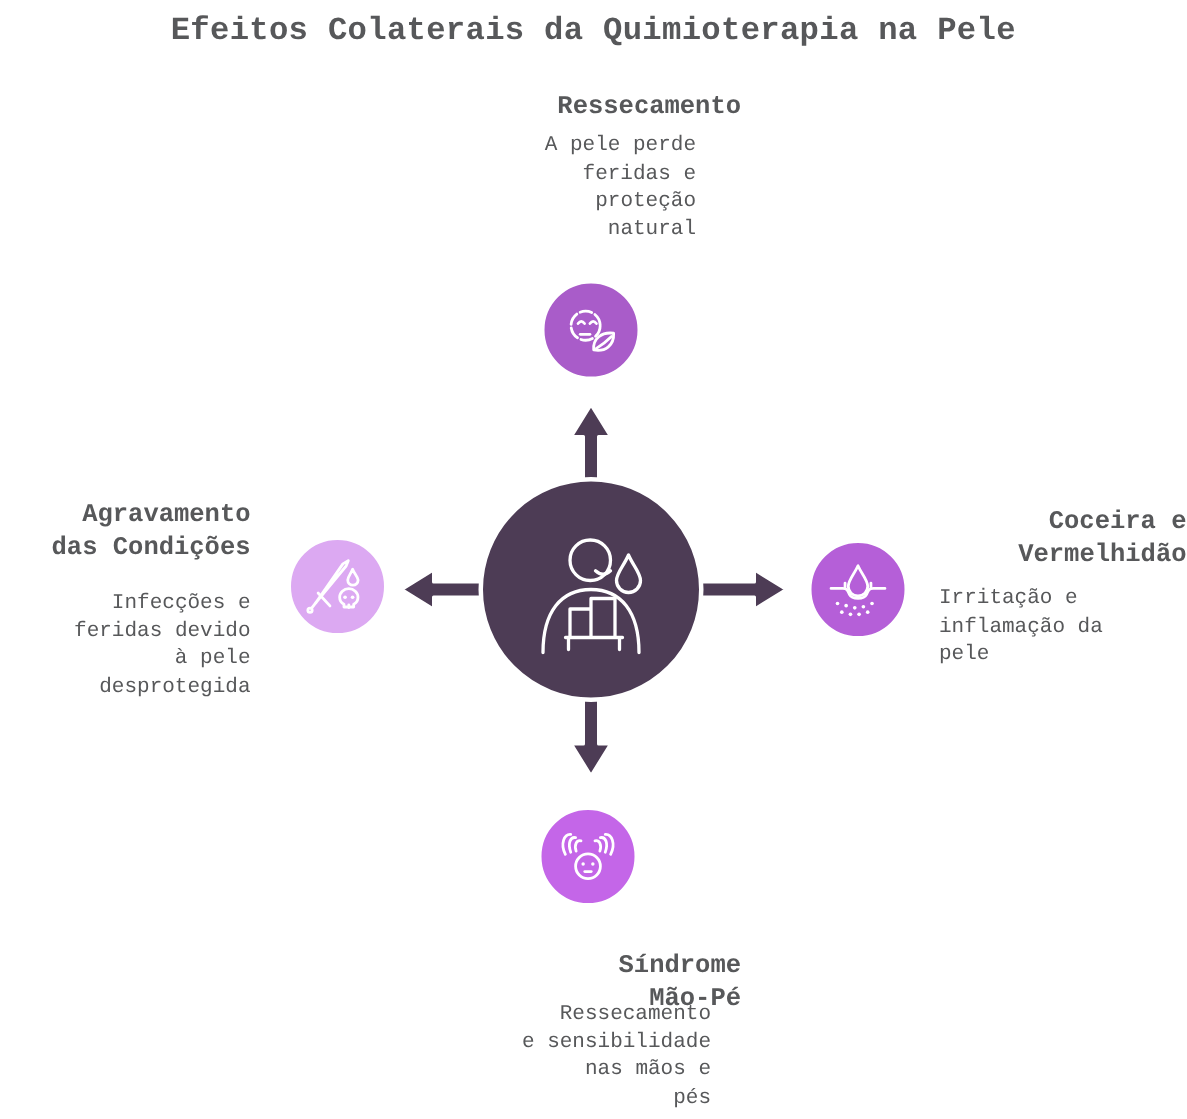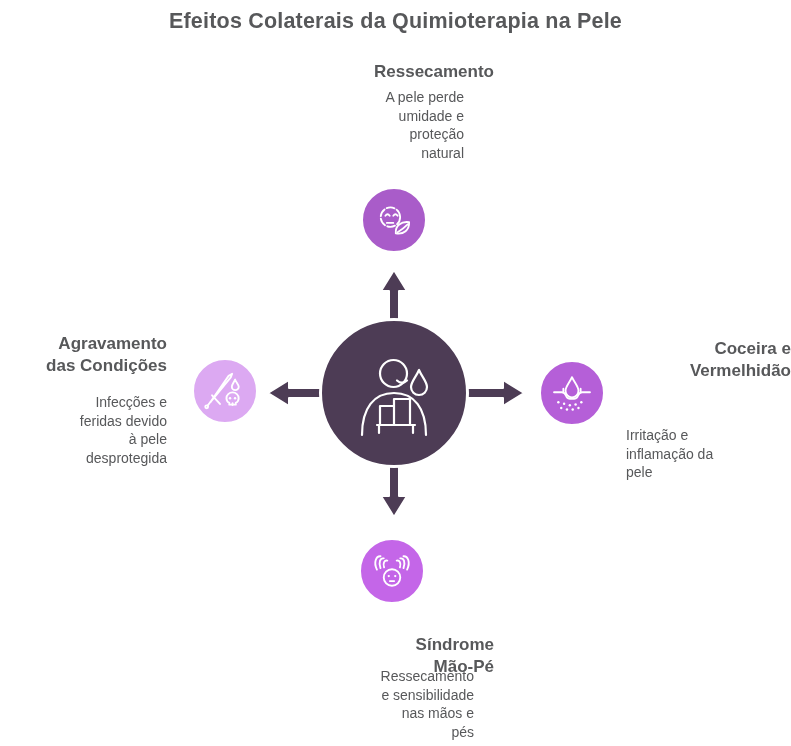--- a/index.html
+++ b/index.html
@@ -12,21 +12,21 @@
     --heading-text:#57585a;
     --body-text:#57585a;
     --icon-stroke:#ffffff;
     --background:#ffffff;
   }
   html,body{margin:0;padding:0;}
   .canvas{
     position:relative;
     width:791px;height:746px;
     background:var(--background);
-    font-family:Liberation Sans, sans-serif;
+    font-family:Liberation Mono, monospace;
     overflow:hidden;
   }
   .page-title{
     position:absolute;top:9px;left:0;width:791px;
     text-align:center;font-size:21.5px;font-weight:bold;
     color:var(--heading-text);letter-spacing:.2px;
   }
   .node-title{
     position:absolute;font-size:17px;font-weight:bold;line-height:21.5px;
     color:var(--heading-text);white-space:pre-line;
@@ -56,21 +56,21 @@
   .icon-circle.left{left:191px;top:357px;background:var(--circle-left);}
   .icon-svg{stroke:var(--icon-stroke);fill:none;stroke-width:2.6;
     stroke-linecap:round;stroke-linejoin:round;}
   .icon-svg .dot{fill:var(--icon-stroke);stroke:none;}
   .person-svg{stroke:var(--icon-stroke);fill:none;stroke-width:2.2;
     stroke-linecap:round;stroke-linejoin:round;}
   
   .top-title{left:294px;top:61px;width:200px;}
   .top-desc{left:324px;top:88px;width:140px;}
   .right-title{left:626px;top:338px;width:165px;text-align:right;}
-  .right-desc{left:626px;top:390px;width:160px;text-align:left;margin-top:36px;}
+  .right-desc{left:626px;top:390px;width:160px;text-align:left;}
   .bottom-title{left:294px;top:634px;width:200px;}
   .bottom-desc{left:314px;top:667px;width:160px;}
   .left-title{right:624px;top:333px;width:175px;}
   .left-desc{right:624px;top:393px;width:175px;}
 </style>
 </head>
 <body>
 
 <div class="canvas">
 
@@ -99,21 +99,21 @@
       <circle cx="27" cy="28" r="13.5" stroke-dasharray="11 3.5"></circle>
       <path d="M20,26 Q23,22 26,26"></path>
       <path d="M31,26 Q34,22 37,26"></path>
       <path d="M22,36 H31"></path>
       <path d="M53,35 C42,33.5 33.5,40 34.5,50.5 C45.5,52.5 53.5,46 53,35 Z"></path>
       <path d="M37,49 C42,46 47,42 51,38"></path>
     </svg>
   </div>
   <div class="node-title t-center top-title">Ressecamento</div>
   <div class="node-desc t-center top-desc">A pele perde
-umidade e
+feridas e
 proteção
 natural</div>
 
   <div class="icon-circle right">
     <svg class="icon-svg" width="46" height="46" viewBox="0 0 64 64">
       <path d="M7,31 H18 C22,31 22.5,33 24,36.5 C26.5,41.5 37.5,41.5 40,36.5 C41.5,33 42,31 46,31 H57"></path>
       <path d="M20,30 V26 M44,30 V26"></path>
       <path d="M32,10 C29,17 23,23 23,29 a9,9 0 0 0 18,0 C41,23 35,17 32,10 Z"></path>
       <circle class="dot" cx="13" cy="45" r="1.7"></circle>
       <circle class="dot" cx="21" cy="47" r="1.7"></circle>

